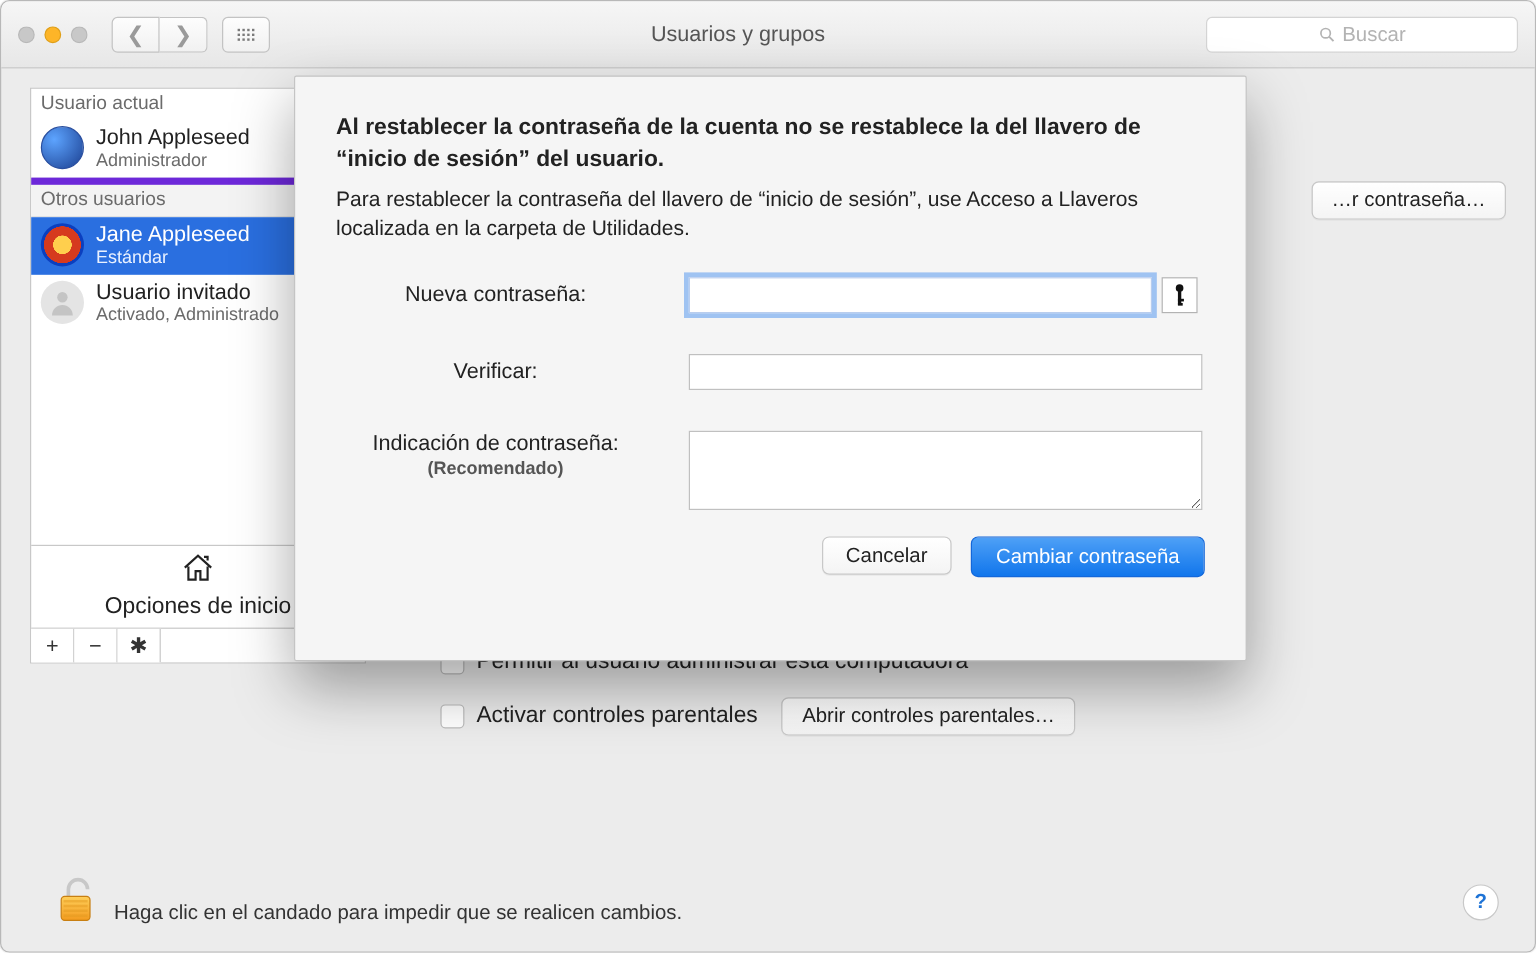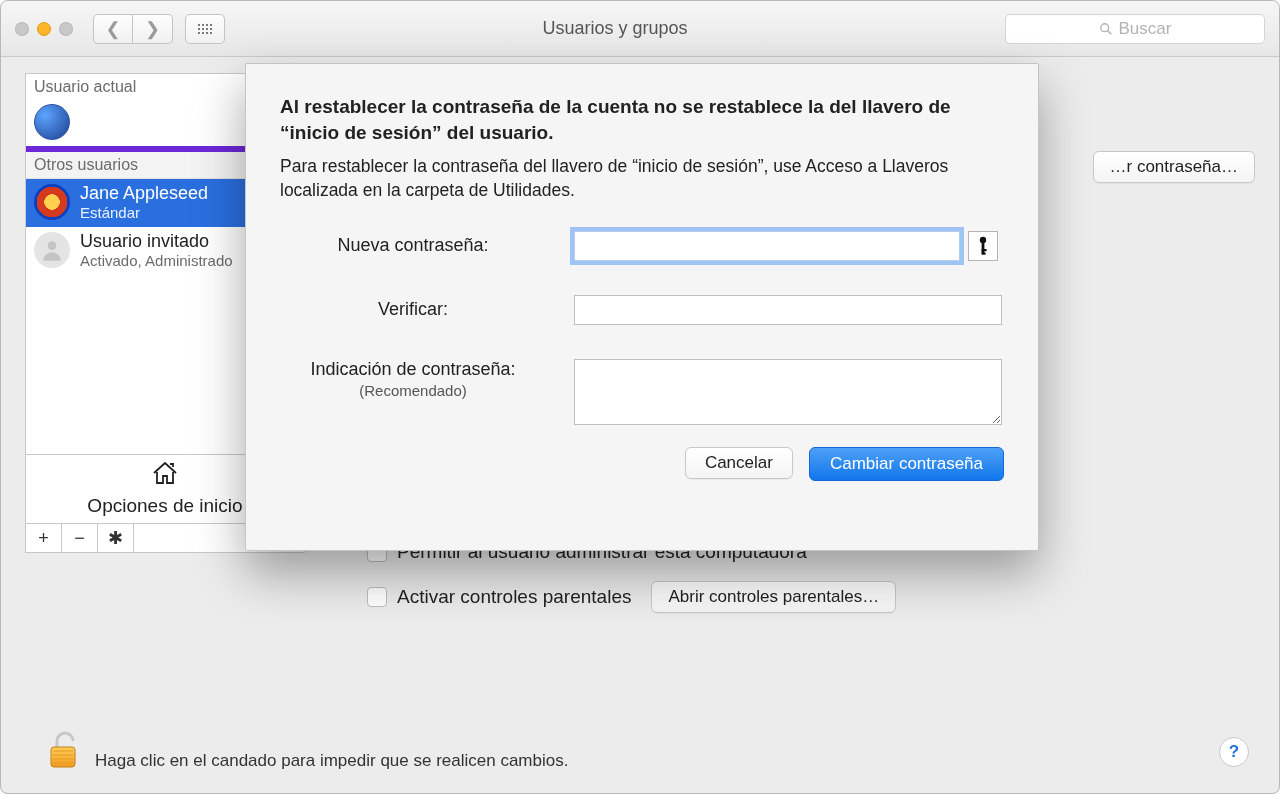--- a/index.html
+++ b/index.html
@@ -85,21 +85,21 @@
     position:absolute;left:244px;top:62px;width:794px;height:488px;
     background:#f5f5f5;border:1px solid #c4c4c4;border-radius:2px;
     box-shadow:0 22px 50px rgba(0,0,0,0.35);
     padding:30px 34px 22px 34px;
   }
   .sheet h2{font-size:19px;font-weight:700;line-height:1.35;margin-bottom:10px;}
   .sheet .sub{font-size:17.5px;line-height:1.35;margin-bottom:28px;}
   .frow{display:flex;align-items:center;margin-bottom:34px;}
   .frow.hintr{margin-bottom:22px;align-items:flex-start;}
   .flabel{width:294px;text-align:center;padding-right:28px;font-size:18px;}
-  .flabel .rec{display:block;font-size:15px;color:#555;margin-top:2px;}
+  .flabel .rec{display:block;font-size:15px;color:#555;margin-top:2px;font-weight:bold;}
   .finput{
     height:30px;border:1px solid #c0c0c0;background:#fff;flex:none;font-size:16px;padding:2px 6px;
   }
   .finput.focused{box-shadow:0 0 0 4px rgba(88,153,238,0.55);border-color:#b8cdee;}
   .keybtn{width:30px;height:30px;border:1px solid #b3b3b3;background:#fff;display:flex;align-items:center;justify-content:center;margin-left:8px;}
   .keybtn svg{width:14px;height:20px;fill:#111;}
   .hintbox{width:388px;height:66px;border:1px solid #c0c0c0;background:#fff;}
   .sheet-actions{display:flex;justify-content:flex-end;gap:16px;margin-top:8px;}
   .primarybtn{
     height:34px;padding:0 20px;border-radius:6px;border:1px solid #1367da;
@@ -152,20 +152,24 @@
   </div>
 
   <div class="content">
 
     <div class="leftcol">
       <div class="panel userlist">
         <div class="section">Usuario actual</div>
 
         <div class="userrow">
           <div class="avatar earth"></div>
+          <div>
+            <div class="name">John Appleseed</div>
+            <div class="meta">Administrador</div>
+          </div>
         </div>
 
         <div class="section" style="background:#f3f3f3;border-top:6px solid #6d28d9;border-bottom:1px solid #e1e1e1;">Otros usuarios</div>
 
         <div class="userrow selected">
           <div class="avatar target"></div>
           <div>
             <div class="name">Jane Appleseed</div>
             <div class="meta">Estándar</div>
           </div>

